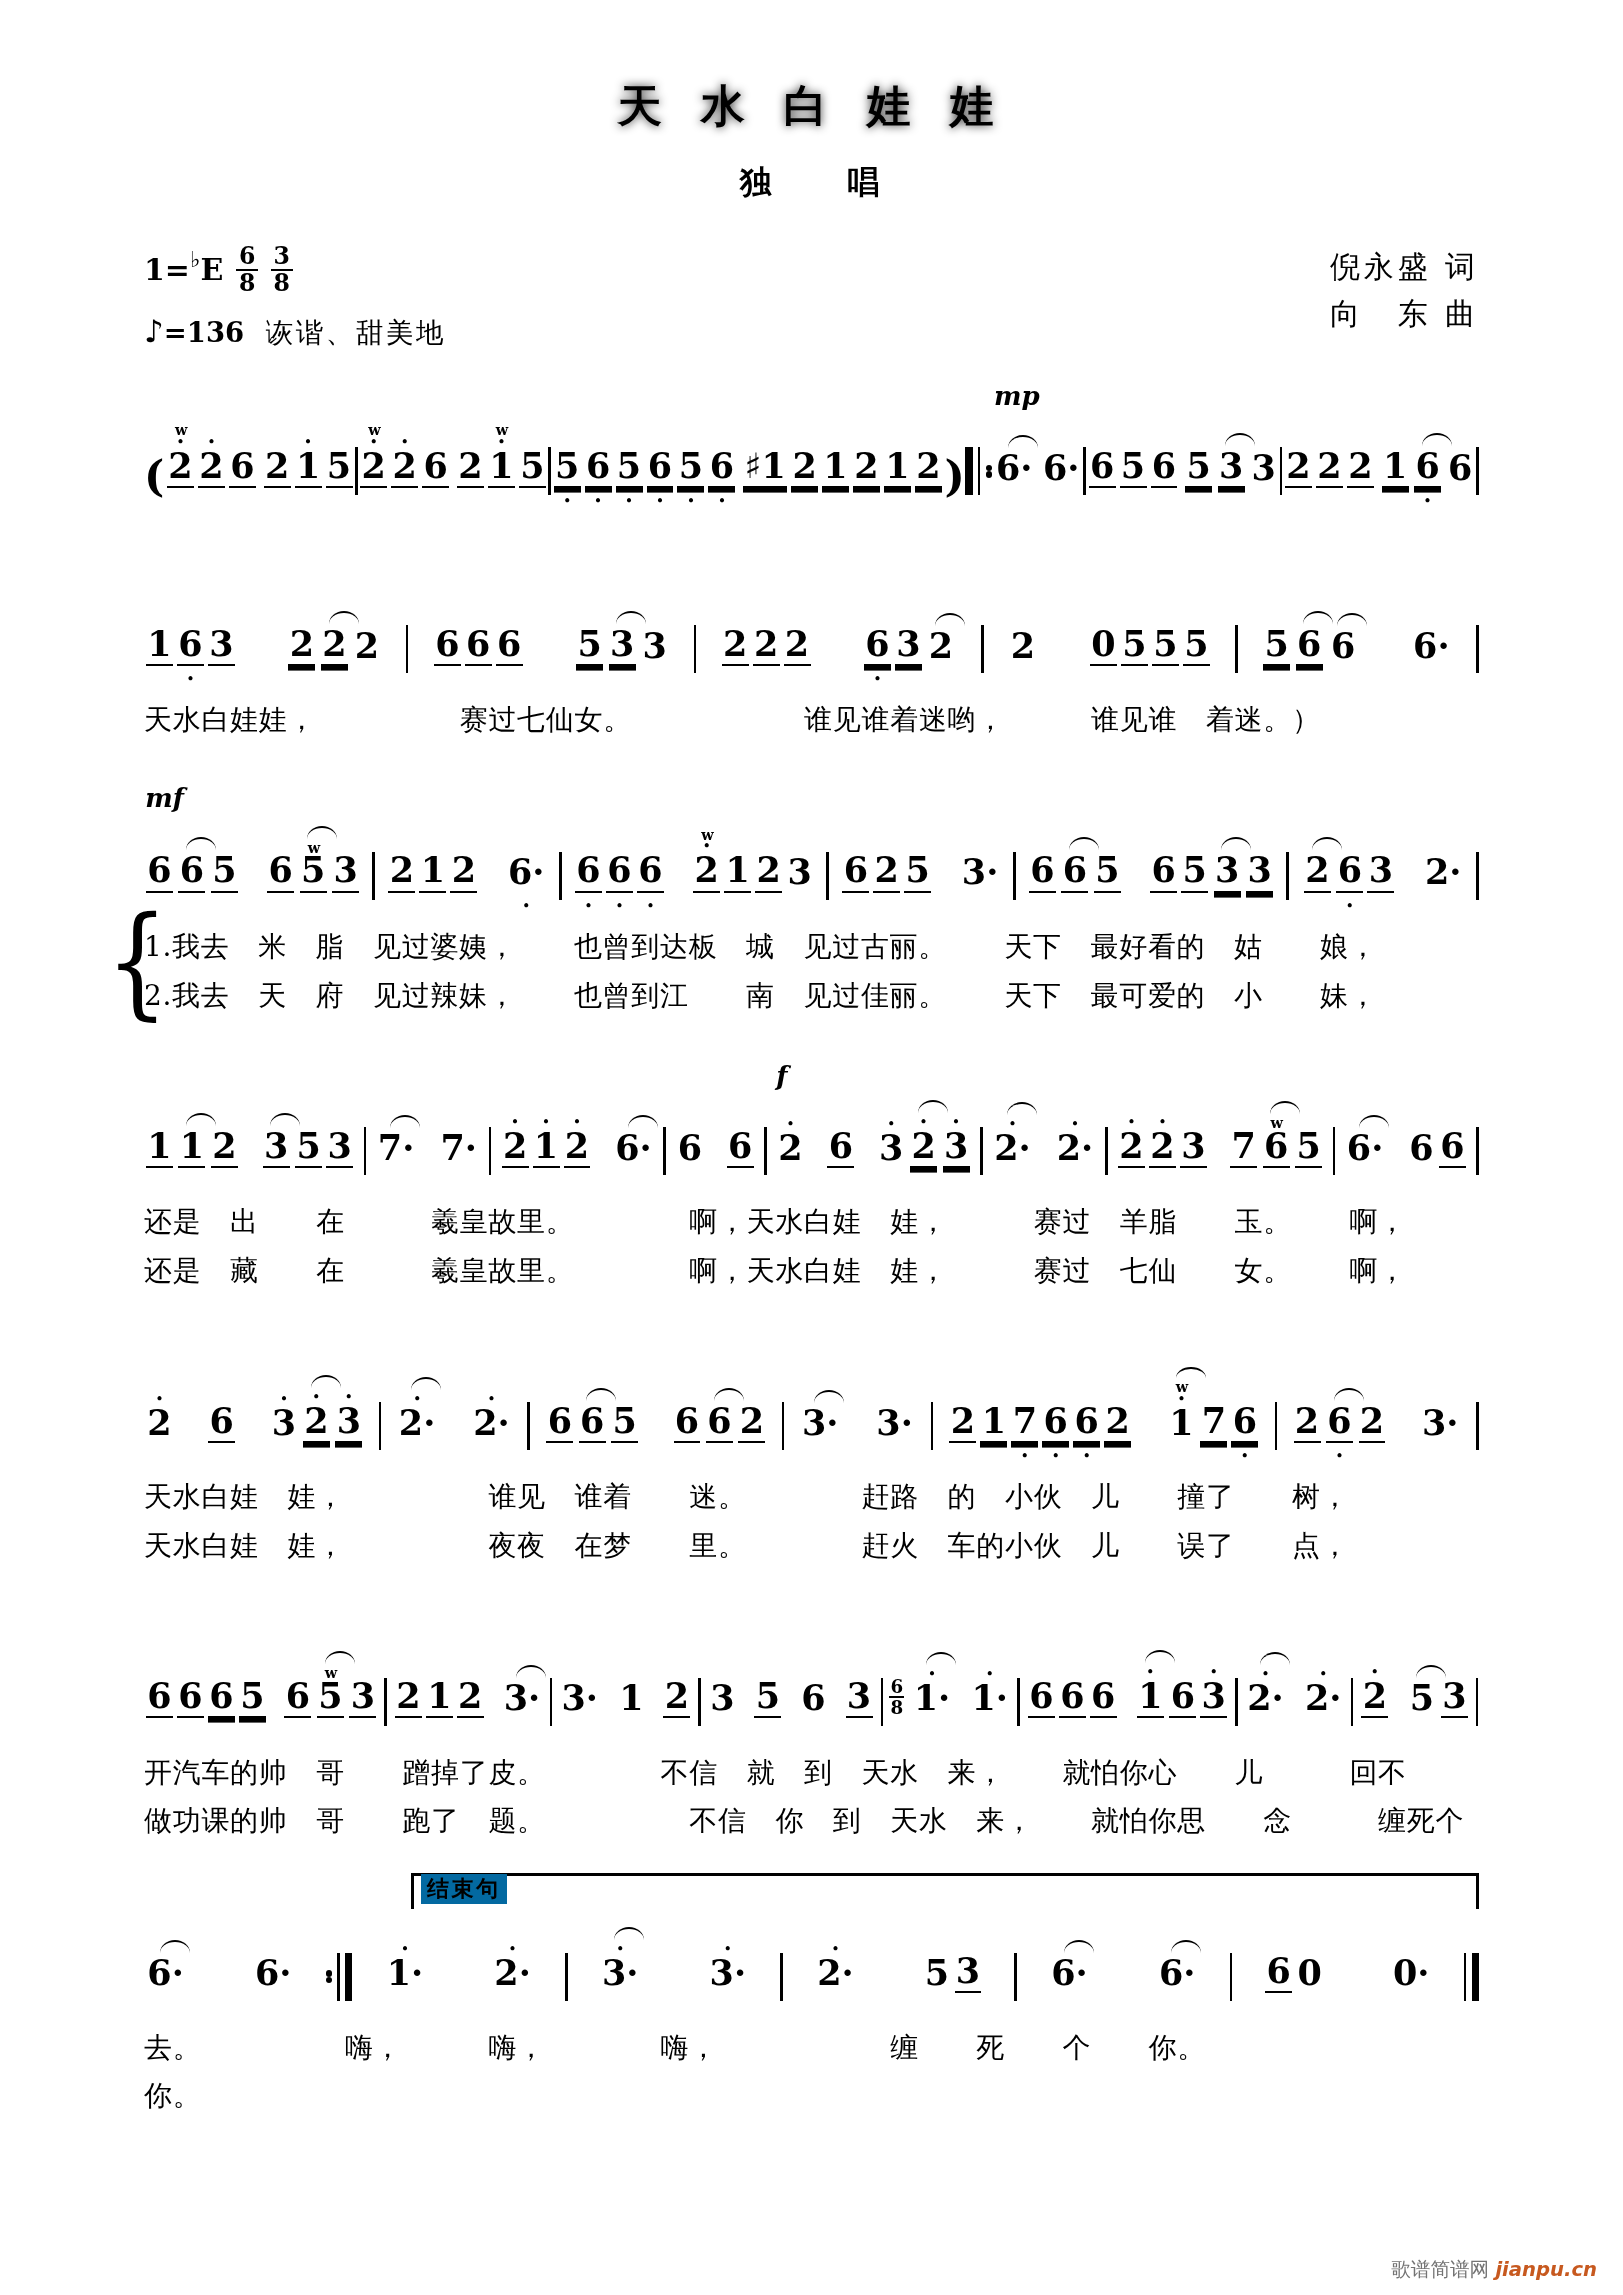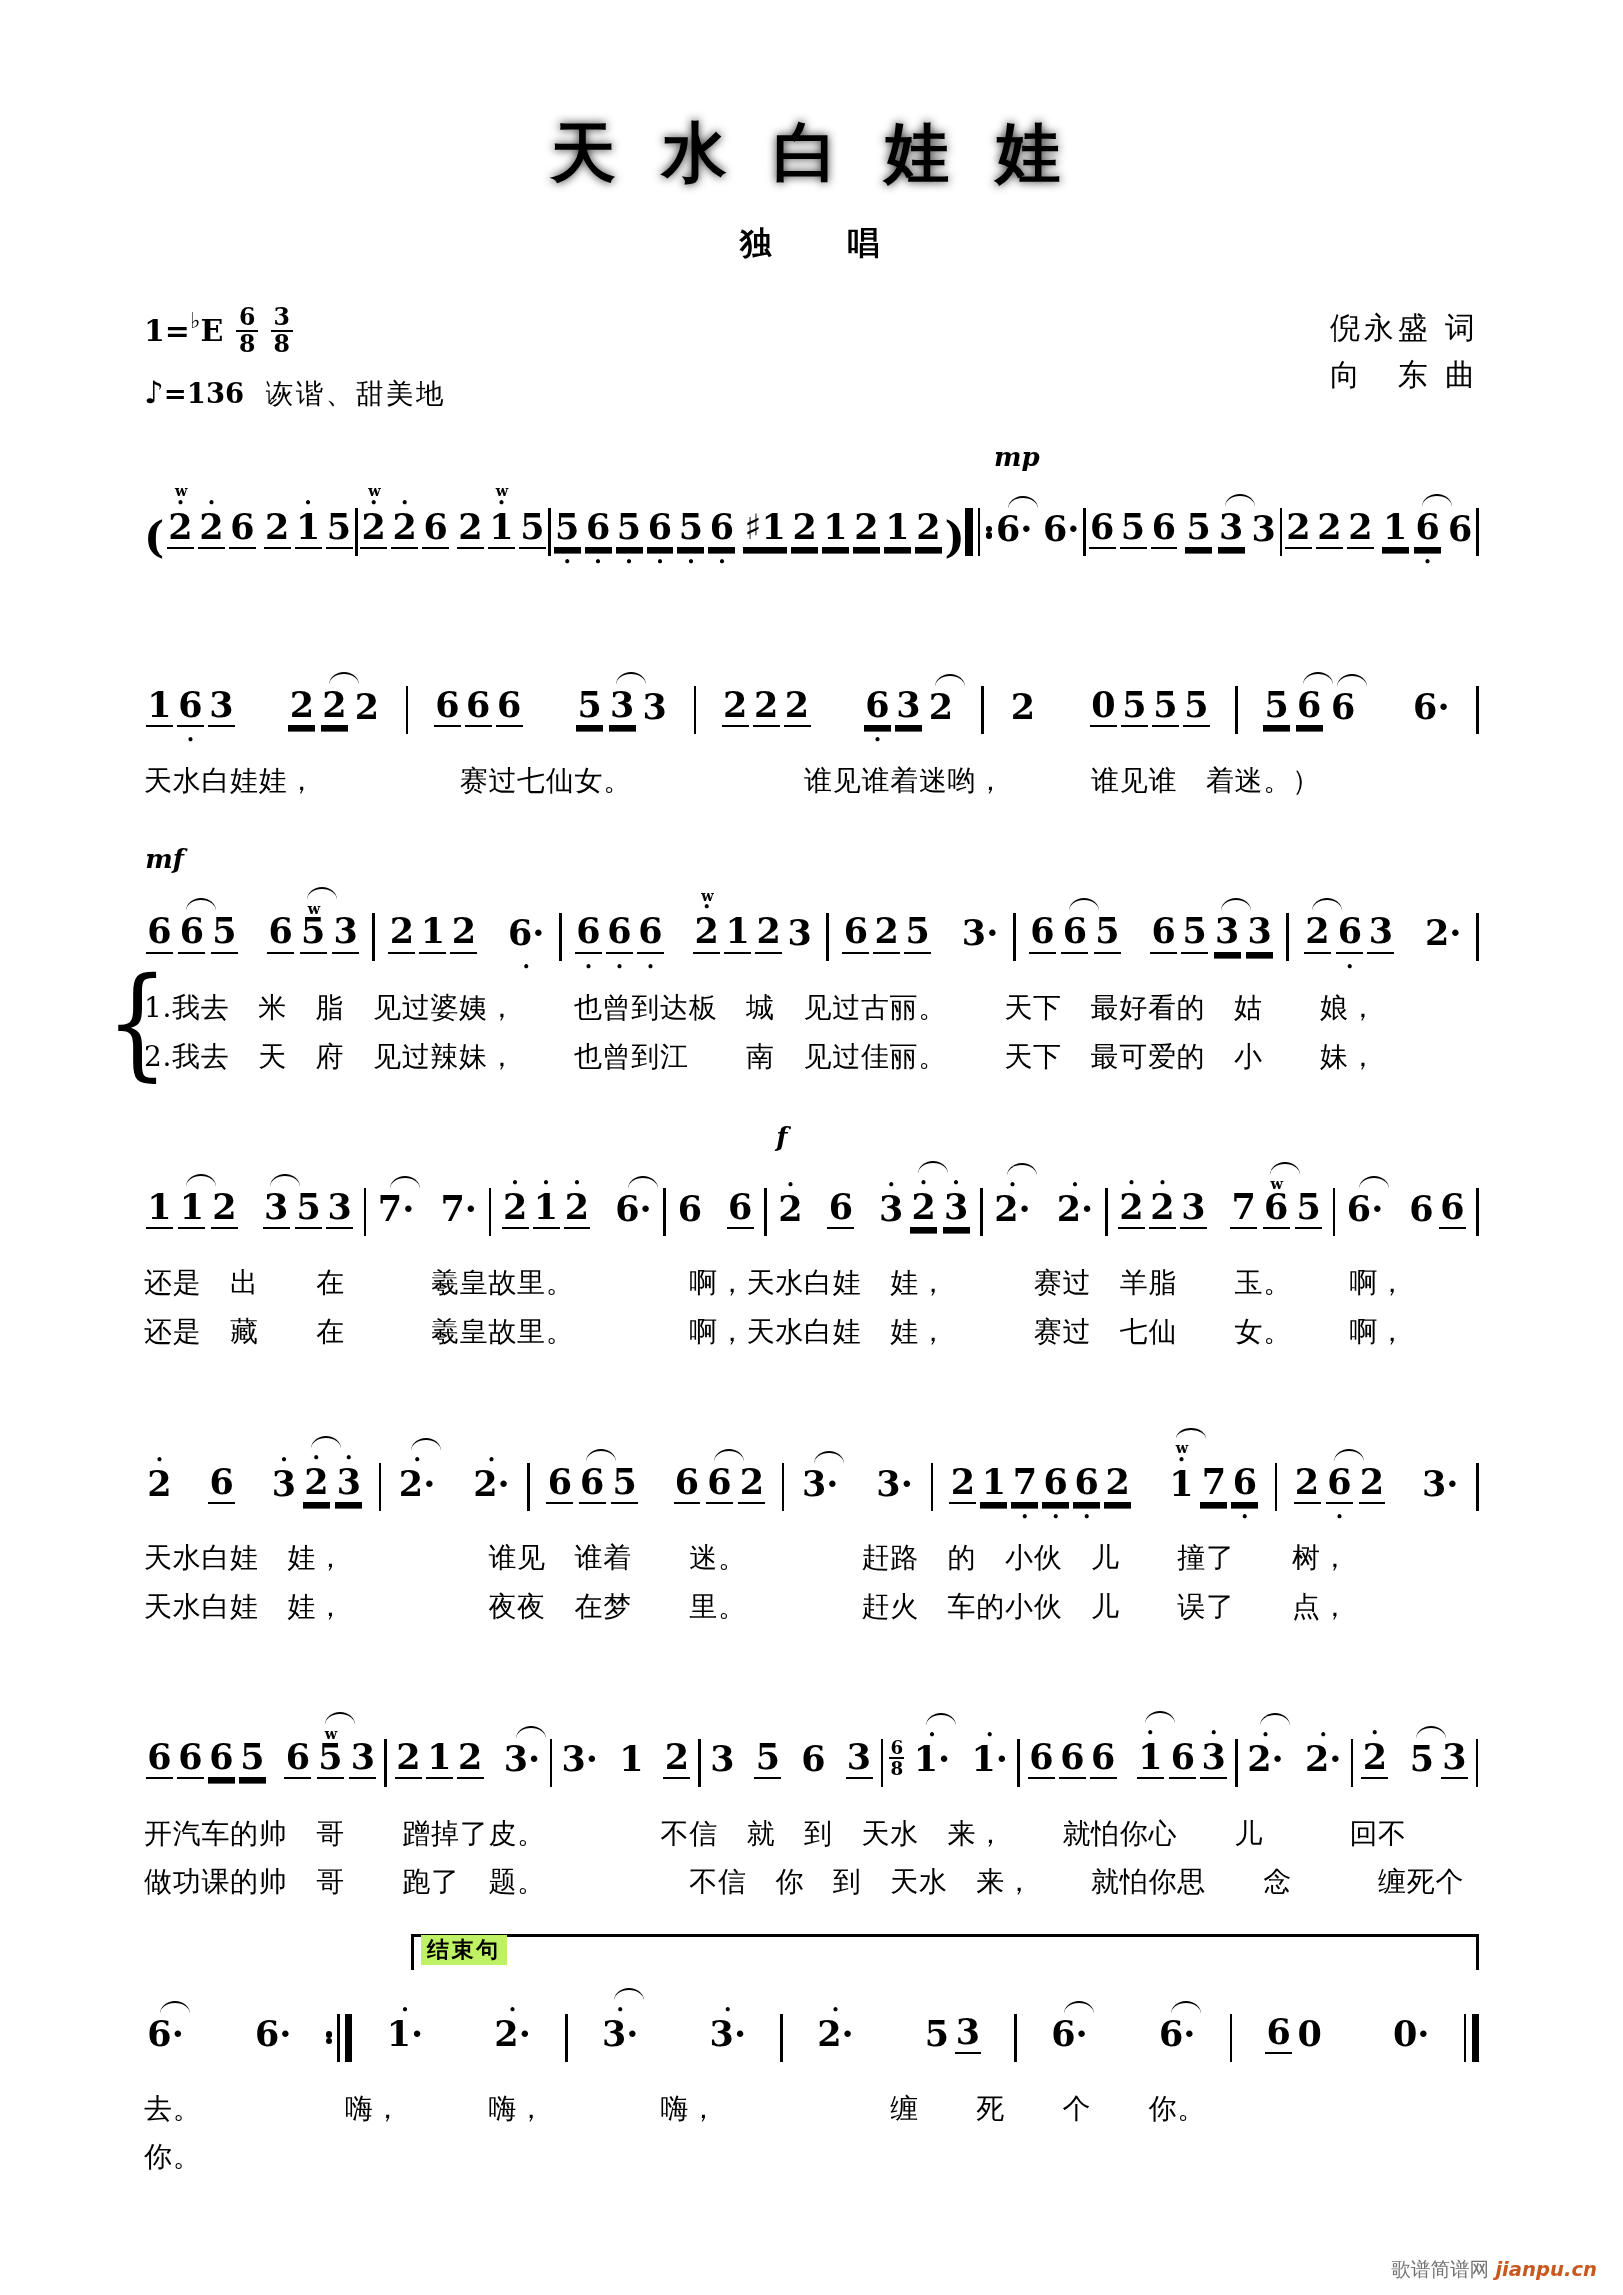--- a/index.html
+++ b/index.html
@@ -1,21 +1,21 @@
 <!DOCTYPE html>
 <html style="font-size:10.5px"><head>
 <meta charset="utf-8">
 <style>
   html,body{margin:0;padding:0;background:#888;}
   .page{width:1623px;height:2295px;background:#ffffff;position:relative;overflow:hidden;
         font-family:"DejaVu Serif", serif;color:#000;}
   .content{margin:0 144px;}
 
   
-  .title{ text-align:center; margin-top:109px; font-size:65px; font-weight:bold;
+  .title{ text-align:center; margin-top:77px; font-size:44px; font-weight:bold;
           letter-spacing:11.8px; text-shadow:0 0 9.2px rgba(0,0,0,.85);}
   .subtitle{ text-align:center; margin-top:25px; font-size:32px; font-weight:bold; letter-spacing:3.9px;font-family:Liberation Mono, monospace;}
   .meta-row{ display:flex; justify-content:space-between; align-items:flex-start; margin-top:39px;}
   .keyblock{ font-size:30px; font-weight:bold;}
   .keyline{ display:flex; align-items:center;}
   .flat{ font-size:22px; position:relative; top:-10.5px;}
   .frac{ display:inline-flex; flex-direction:column; align-items:center;
          font-size:23.6px; line-height:1.05; margin-left:13px; font-weight:bold;}
   .frac .num{ border-bottom:2.6px solid #000; padding:0 2.6px;}
   .tempoline{ margin-top:17px; font-size:27.5px; font-weight:bold;}
@@ -47,21 +47,21 @@
   .bar i{ display:block; font-style:normal;}
   .b-thin{ width:2.6px; height:48px; background:#000;}
   .b-thick{ width:7.2px; height:48px; background:#000;}
   .b-dots{ display:flex; flex-direction:column; gap:11px;}
   .b-dot{ width:6.5px; height:6.5px; border-radius:50%; background:#000;}
   .smts{ display:inline-flex; flex-direction:column; align-items:center;
          font-size:18.3px; font-weight:bold; line-height:1.05; margin-bottom:27.5px;}
   .smts .num{ border-bottom:2px solid #000; padding:0 1.3px;}
   .volta{ position:absolute; top:-42px; right:0; height:33px;
           border-top:3.3px solid #000; border-left:3.3px solid #000; border-right:3.3px solid #000;}
-  .voltalabel{ position:absolute; left:6.5px; top:-2.6px; background:#bef264;
+  .voltalabel{ position:absolute; left:6.5px; top:-2.6px; background:#0369a1;
                font-size:22px; font-weight:bold; padding:0 6.5px; letter-spacing:2.6px;}
   .lyr{ font-size:28px; line-height:1.5; white-space:pre; margin-top:6.5px; letter-spacing:0.7px;}
   .brace{ position:absolute; left:-38px; top:97px; font-size:98px; font-weight:normal;
           transform:scaleY(1.25); line-height:1;}
   .watermark{ position:absolute; right:26px; bottom:11.8px; font-size:19.6px; font-family:"DejaVu Sans",sans-serif;}
   .wm-gray{ color:#737373;}
   .wm-orange{ color:#c7591f; font-weight:bold; font-style:italic;text-align:right;}
 </style>
 </head>
 <body>

